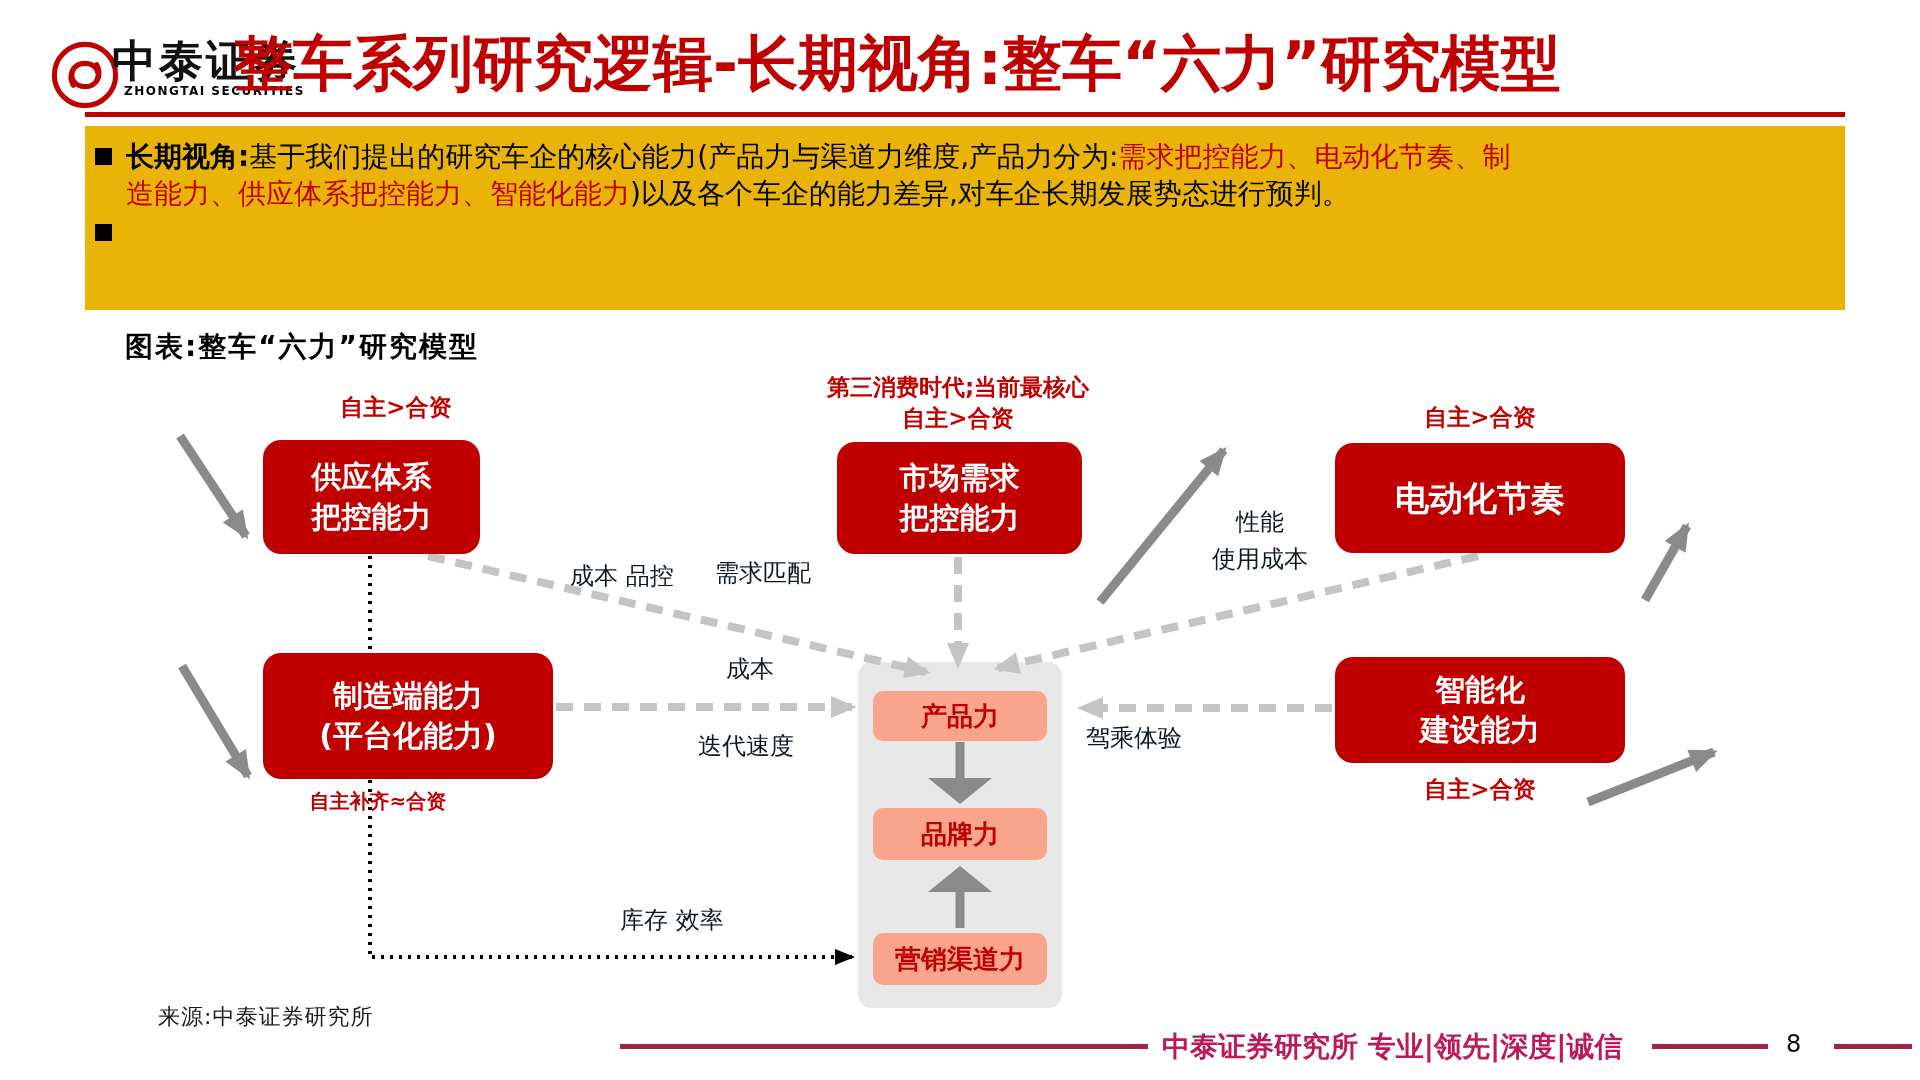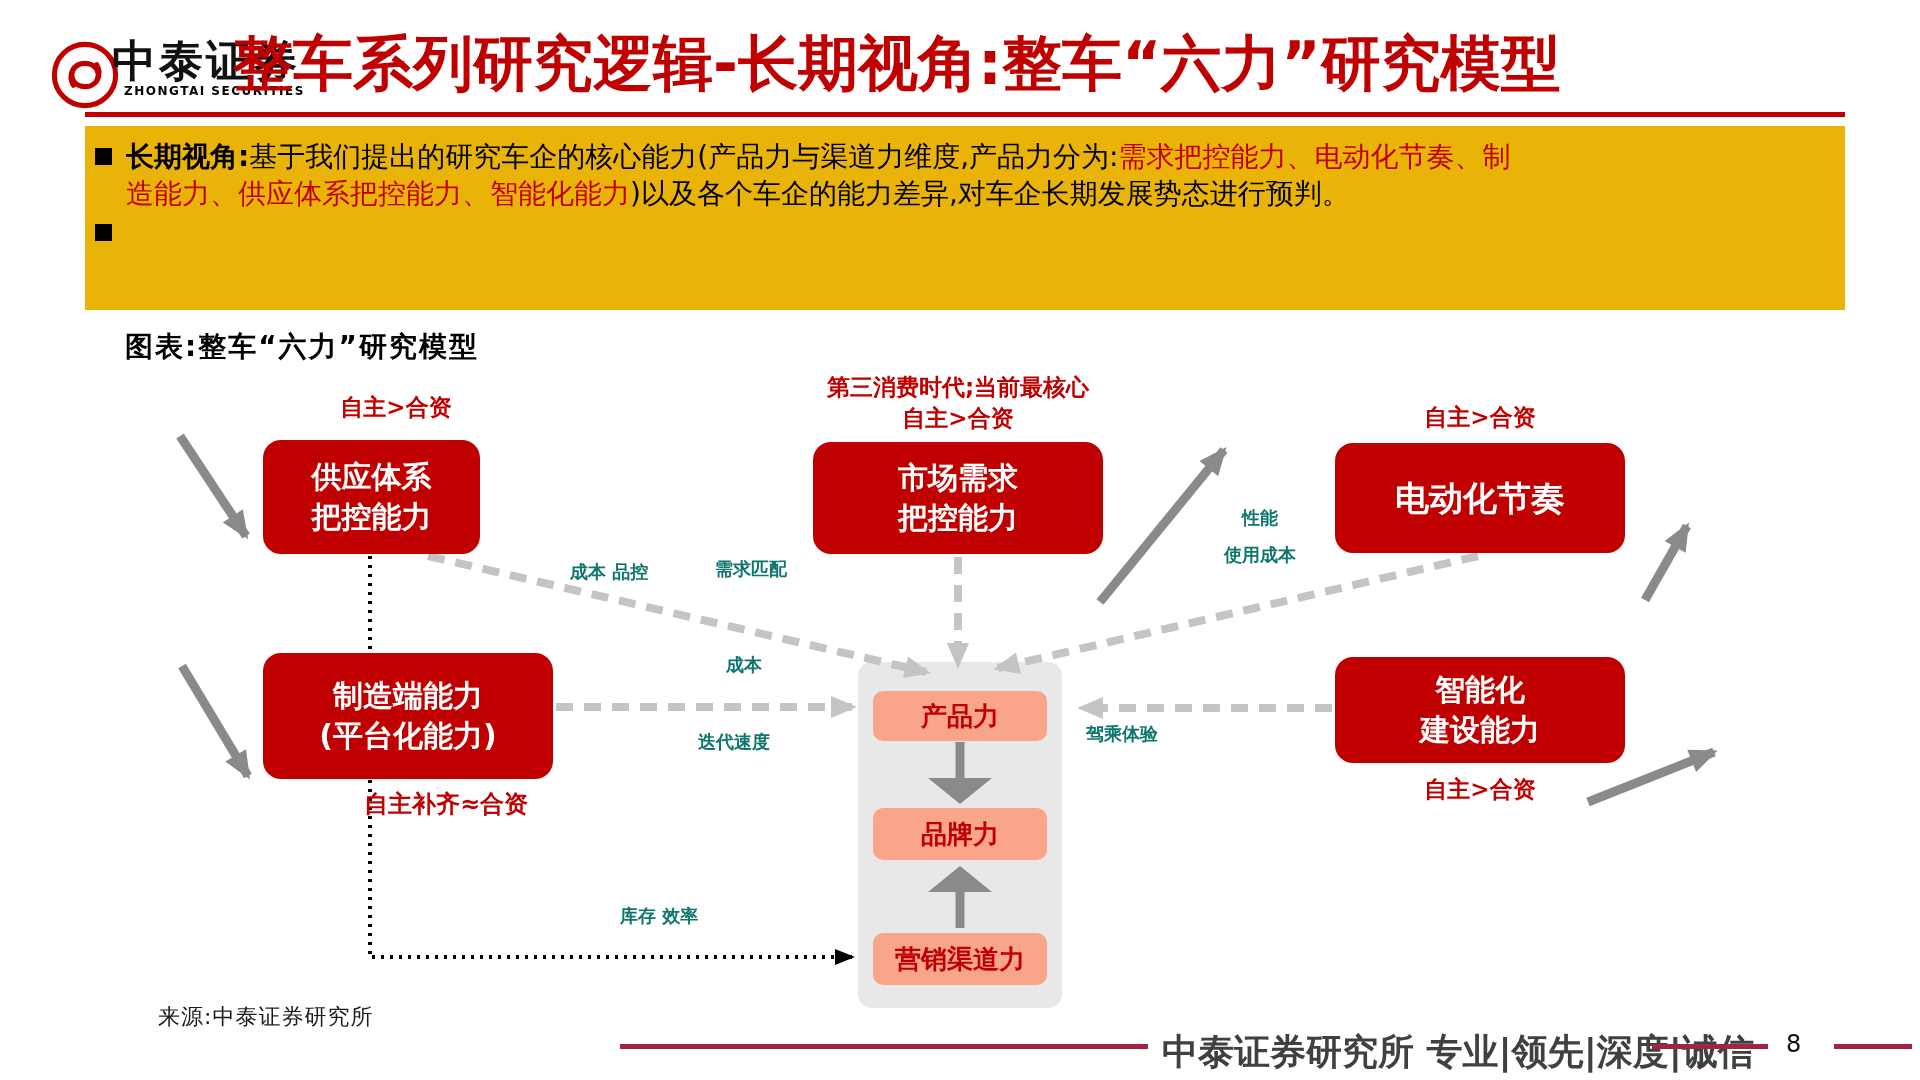--- a/index.html
+++ b/index.html
@@ -30,54 +30,54 @@
   .arrows{position:absolute;left:0;top:0;pointer-events:none;}
   .ln-solid{stroke:#8a8a8a;stroke-width:9;}
   .ln-dash{stroke:#c4c4c4;stroke-width:8;stroke-dasharray:17 11;}
   .ln-dot{stroke:#000;stroke-width:4;stroke-dasharray:3 6;}
   .rnode{position:absolute;background:#c00000;border-radius:18px;color:#fff;font-weight:bold;
          display:flex;flex-direction:column;align-items:center;justify-content:center;text-align:center;
          font-size:30px;line-height:40px;}
   .snode{position:absolute;background:#f8a58c;border-radius:10px;color:#c00000;font-weight:bold;
          display:flex;align-items:center;justify-content:center;font-size:26px;}
   .note{position:absolute;color:#c00000;font-weight:bold;font-size:23px;text-align:center;white-space:nowrap;}
-  .elabel{position:absolute;color:#0f766e;font-weight:bold;font-size:18px;white-space:nowrap;}
+  .elabel{position:absolute;color:#0f172a;font-weight:normal;font-size:24px;white-space:nowrap;}
 
   #n-supply{left:263px;top:440px;width:217px;height:114px;}
-  #n-market{left:813px;top:442px;width:290px;height:112px;}
+  #n-market{left:837px;top:442px;width:245px;height:112px;}
   #n-ev{left:1335px;top:443px;width:290px;height:110px;font-size:34px;}
   #n-mfg{left:263px;top:653px;width:290px;height:126px;}
   #n-intel{left:1335px;top:657px;width:290px;height:106px;}
   #n-product{left:873px;top:684px;width:174px;height:50px;margin-top:7px;}
   #n-brand{left:873px;top:808px;width:174px;height:52px;}
   #n-channel{left:873px;top:933px;width:174px;height:52px;}
 
   #note-supply{left:296px;top:392px;width:200px;}
   #note-market1{left:758px;top:372px;width:400px;}
   #note-market2{left:758px;top:403px;width:400px;}
   #note-ev{left:1330px;top:402px;width:300px;}
-  #note-mfg{left:228px;top:788px;width:300px;text-align:right;font-size:24px;}
+  #note-mfg{left:228px;top:788px;width:300px;text-align:center;font-size:20px;}
   #note-intel{left:1330px;top:774px;width:300px;}
 
   #el-costqc{left:570px;top:560px;}
   #el-demand{left:715px;top:557px;}
   #el-perf{left:1160px;top:506px;width:200px;text-align:center;}
   #el-usecost{left:1160px;top:543px;width:200px;text-align:center;}
   #el-cost{left:726px;top:653px;}
   #el-iter{left:698px;top:730px;}
   #el-drive{left:1086px;top:722px;}
   #el-inv{left:620px;top:904px;}
 
   
   .src{position:absolute;left:158px;top:1002px;font-size:22px;color:#1a1a1a;letter-spacing:1px;}
   .fline{position:absolute;top:1044px;height:5px;background:#a32345;}
   #fline-1{left:620px;width:528px;}
   #fline-2{left:1652px;width:116px;}
   #fline-3{left:1834px;width:78px;}
-  .slogan{position:absolute;left:1162px;top:1028px;font-size:36px;font-weight:bold;color:#404040;white-space:nowrap;}
+  .slogan{position:absolute;left:1162px;top:1028px;font-size:28px;font-weight:bold;color:#be185d;white-space:nowrap;}
   .pageno{position:absolute;left:1786px;top:1030px;font-size:24px;color:#111;}
 </style>
 </head>
 <body>
 
 <div class="slide">
 
   <svg class="logo-mark" viewBox="0 0 48 48">
     <circle cx="24" cy="24" r="21" fill="none" stroke="#c00000" stroke-width="3.5"></circle>
     <path d="M16 31 C12 24 16 16 24 16 C31 16 35 22 32 28" fill="none" stroke="#c00000" stroke-width="3.5" stroke-linecap="round"></path>

